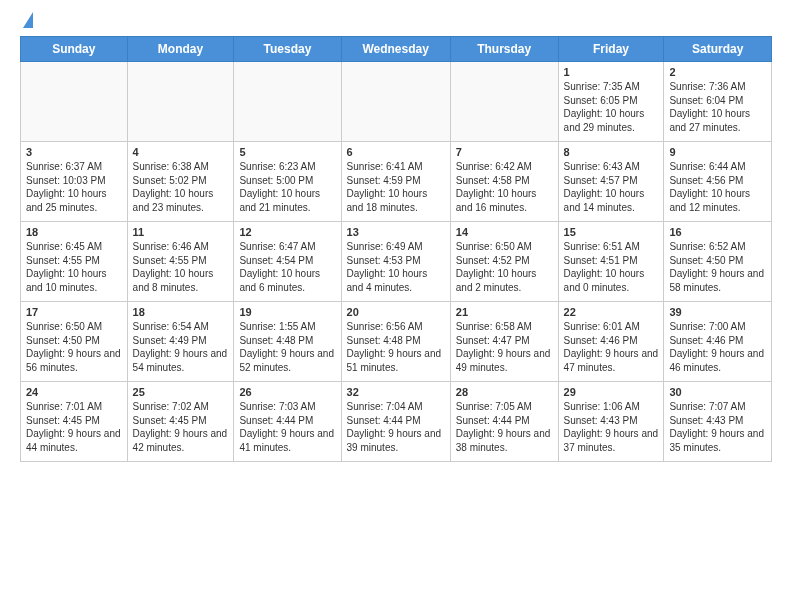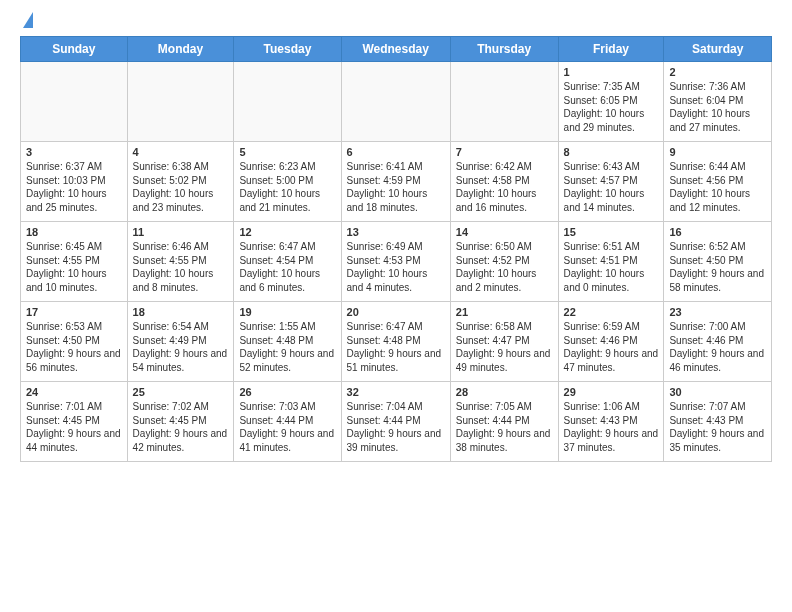--- a/index.html
+++ b/index.html
@@ -240,62 +240,62 @@
             <div class="day-num">16</div>
             <div class="day-info">Sunrise: 6:52 AM
 Sunset: 4:50 PM
 Daylight: 9 hours
 and 58 minutes.</div>
           </td>
         </tr>
         <tr>
           <td>
             <div class="day-num">17</div>
-            <div class="day-info">Sunrise: 6:53 AM
+            <div class="day-info">Sunrise: 6:50 AM
 Sunset: 4:50 PM
 Daylight: 9 hours
 and 56 minutes.</div>
           </td>
           <td>
             <div class="day-num">18</div>
             <div class="day-info">Sunrise: 6:54 AM
 Sunset: 4:49 PM
 Daylight: 9 hours
 and 54 minutes.</div>
           </td>
           <td>
             <div class="day-num">19</div>
             <div class="day-info">Sunrise: 1:55 AM
 Sunset: 4:48 PM
 Daylight: 9 hours
 and 52 minutes.</div>
           </td>
           <td>
             <div class="day-num">20</div>
-            <div class="day-info">Sunrise: 6:47 AM
+            <div class="day-info">Sunrise: 6:56 AM
 Sunset: 4:48 PM
 Daylight: 9 hours
 and 51 minutes.</div>
           </td>
           <td>
             <div class="day-num">21</div>
             <div class="day-info">Sunrise: 6:58 AM
 Sunset: 4:47 PM
 Daylight: 9 hours
 and 49 minutes.</div>
           </td>
           <td>
             <div class="day-num">22</div>
-            <div class="day-info">Sunrise: 6:59 AM
+            <div class="day-info">Sunrise: 6:01 AM
 Sunset: 4:46 PM
 Daylight: 9 hours
 and 47 minutes.</div>
           </td>
           <td>
-            <div class="day-num">23</div>
+            <div class="day-num">39</div>
             <div class="day-info">Sunrise: 7:00 AM
 Sunset: 4:46 PM
 Daylight: 9 hours
 and 46 minutes.</div>
           </td>
         </tr>
         <tr>
           <td>
             <div class="day-num">24</div>
             <div class="day-info">Sunrise: 7:01 AM

